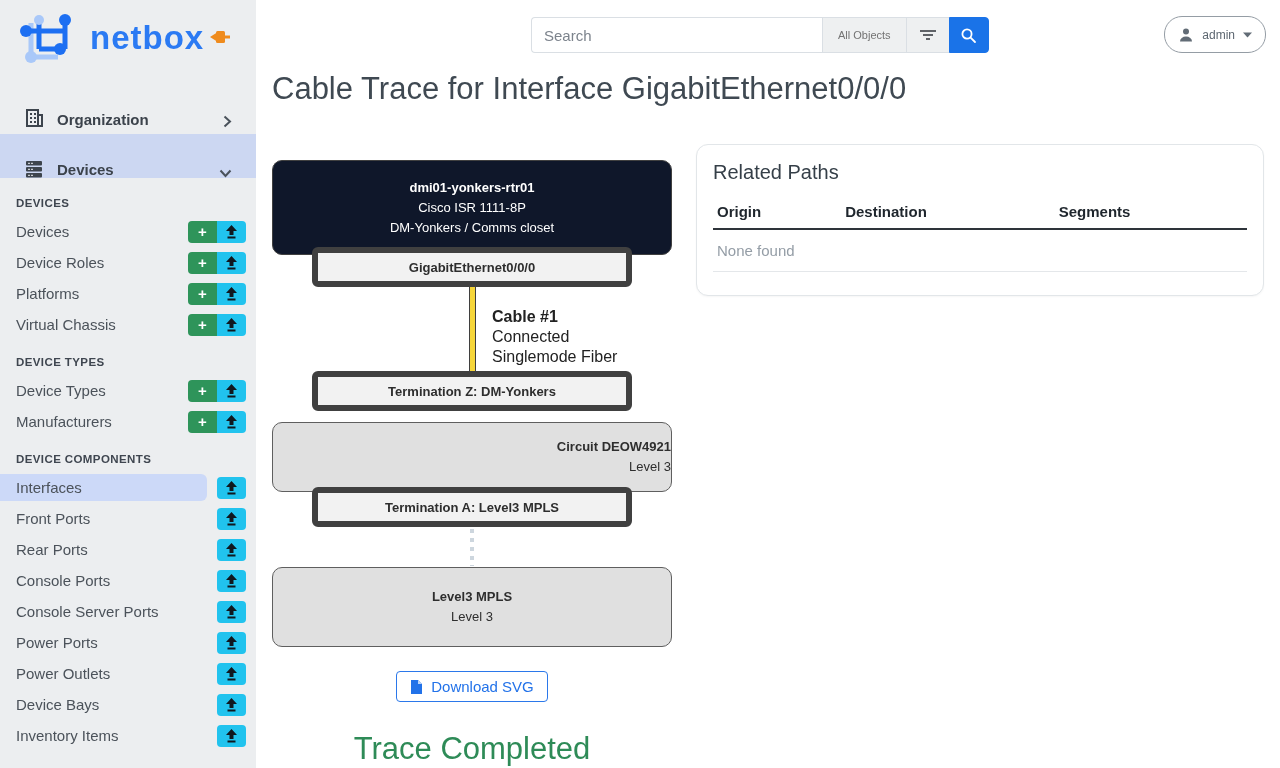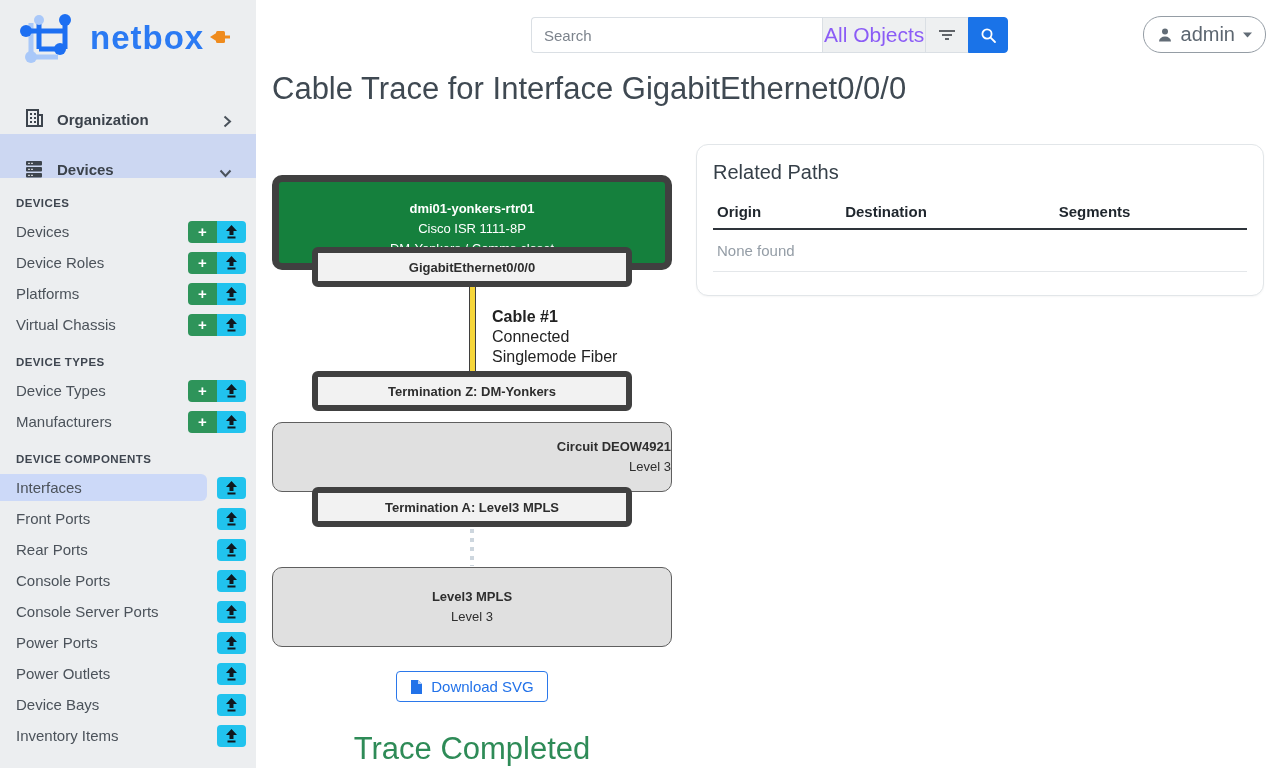--- a/index.html
+++ b/index.html
@@ -30,32 +30,32 @@
   .btn-import { background:#21c3ee; border-radius:0 4px 4px 0; }
   .btn-import.solo { border-radius:4px; }
 
   
   .main { position:relative; flex:1; background:#fff; height:768px; }
 
   .search-group { position:absolute; left:275px; top:17px; height:36px; display:flex; align-items:stretch; }
   .search-input { width:291px; border:1px solid #dadfe4; border-right:none; border-radius:4px 0 0 4px; padding:0 12px; font-size:15px; color:#333; outline:none; font-family:inherit; }
   .search-input::placeholder { color:#7c838c; }
   .seg { display:flex; align-items:center; justify-content:center; background:#eef0f1; border:1px solid #dadfe4; border-right:none; cursor:pointer; font-family:inherit; }
-  .seg-scope { padding:0 1px; font-size:21px; color:#8b5cf6; }
+  .seg-scope { padding:0 15px; font-size:11px; color:#737373; }
   .seg-filter { width:43px; }
   .btn-search { width:40px; background:#1a73e8; border:1px solid #1a73e8; border-radius:0 4px 4px 0; display:flex; align-items:center; justify-content:center; cursor:pointer; }
 
   .user-btn { position:absolute; right:14px; top:16px; height:37px; display:flex; align-items:center; gap:8px; padding:0 13px; background:#fff; border:1px solid #959da5; border-radius:18px; cursor:pointer; font-family:inherit; }
-  .user-btn .ulabel { font-size:20px; color:#5c6670; }
+  .user-btn .ulabel { font-size:12px; color:#5c6670; }
 
   .page-title { position:absolute; left:16px; top:71px; font-size:31px; font-weight:400; color:#3f4952; white-space:nowrap; }
 
   
   .tbox { position:absolute; text-align:center; font-size:13px; }
-  .node-device { left:16px; top:160px; width:400px; height:95px; background:#15803d; border:7px solid #404040; border-radius:10px; color:#fff; padding-top:17px; line-height:20px;margin-top:15px; }
+  .node-device { left:16px; top:160px; width:400px; height:95px; background:#0f172a; border:1px solid #404040; border-radius:10px; color:#fff; padding-top:17px; line-height:20px; }
   .node-device .b, .bld { font-weight:bold; }
   .term { left:56px; width:320px; height:40px; background:#f2f2f2; border:6px solid #404040; border-radius:6px; display:flex; align-items:center; justify-content:center; font-weight:bold; color:#2e2e2e; z-index:2; }
   .term-if { top:247px; }
   .term-z { top:371px; }
   .term-a { top:487px; }
   .node-gray { left:16px; width:400px; background:#e0e0e0; border:1px solid #5f5f5f; border-radius:10px; color:#2e2e2e; line-height:20px; z-index:1; }
   .node-circuit { top:422px; height:70px; padding-top:14px;text-align:right; }
   .node-farend { top:567px; height:80px; padding-top:19px; }
   .cable-line { position:absolute; left:213px; top:287px; width:7px; height:100px; background:#f6d63a; border-left:1px solid #3f3f3f; border-right:1px solid #3f3f3f; }
   .cable-label { position:absolute; left:236px; top:307px; font-size:16px; color:#222; line-height:20px; text-align:left; }

